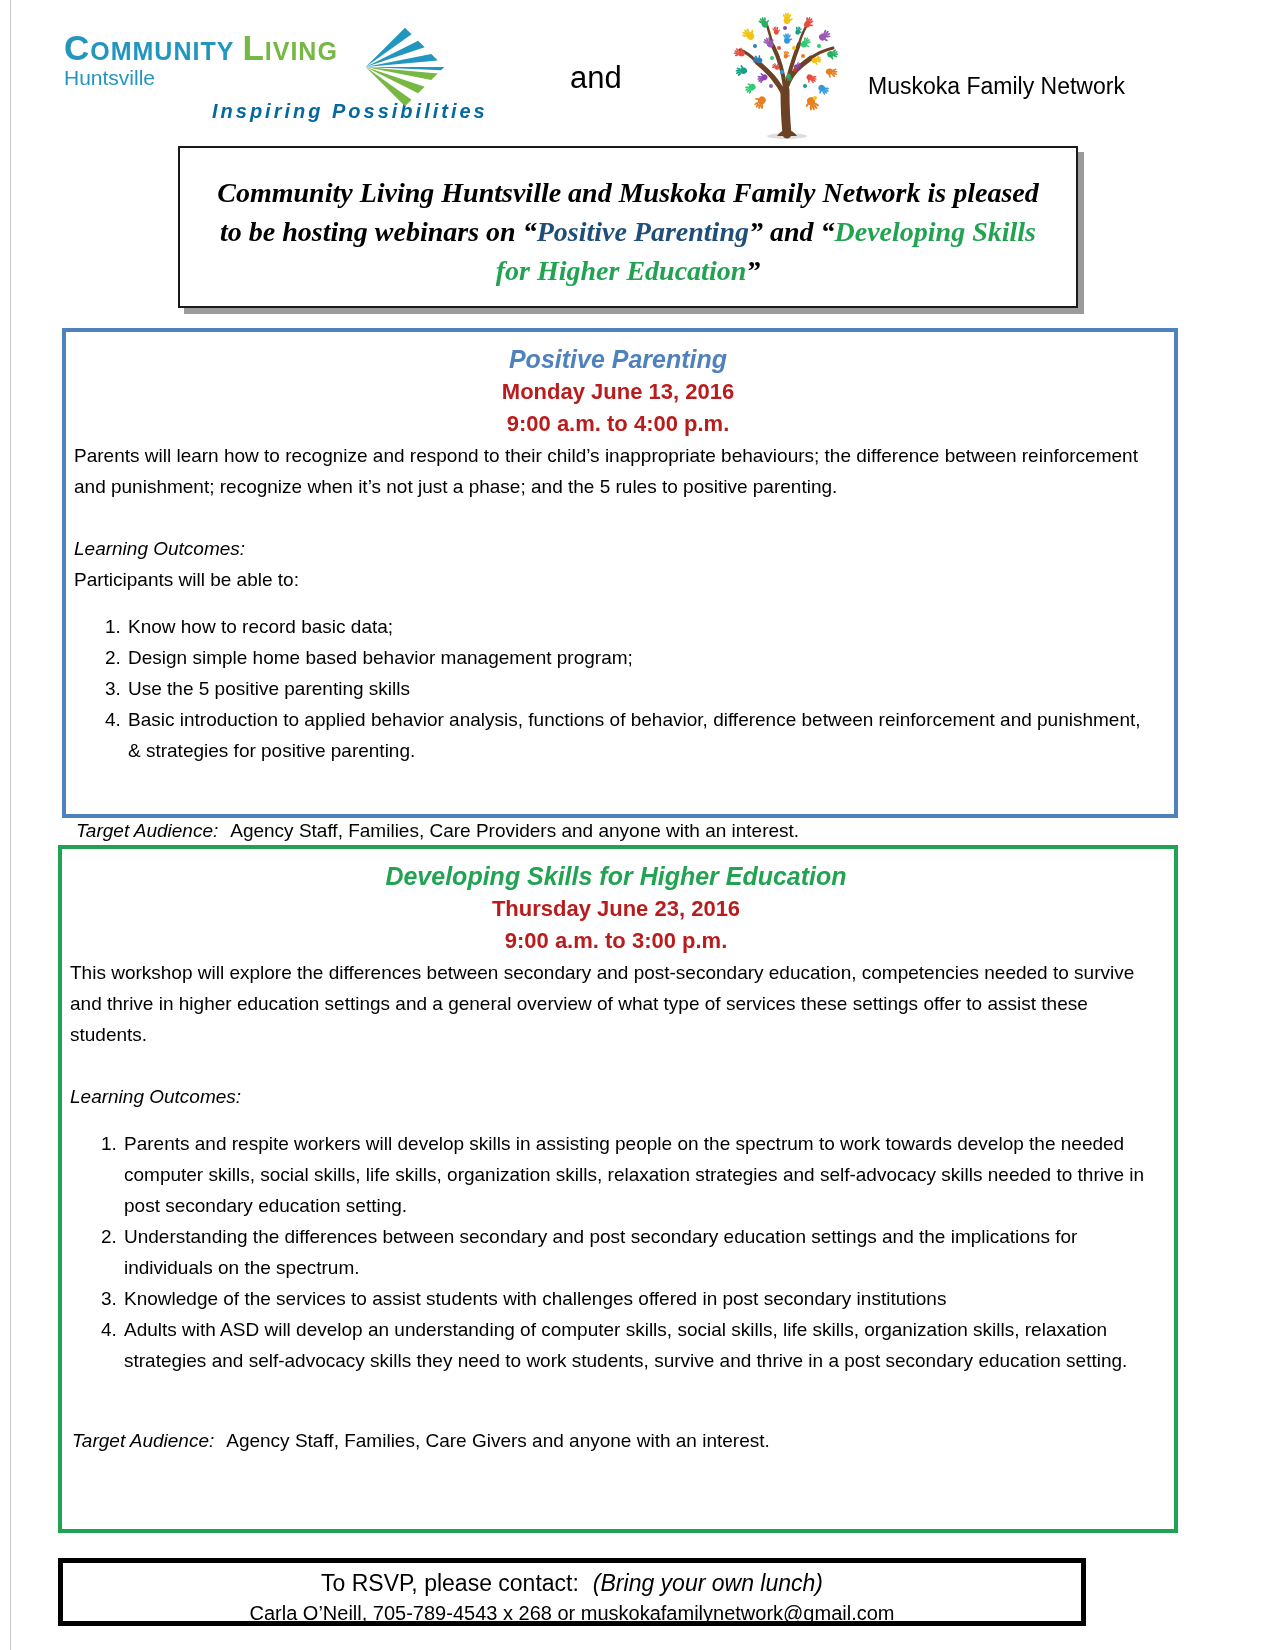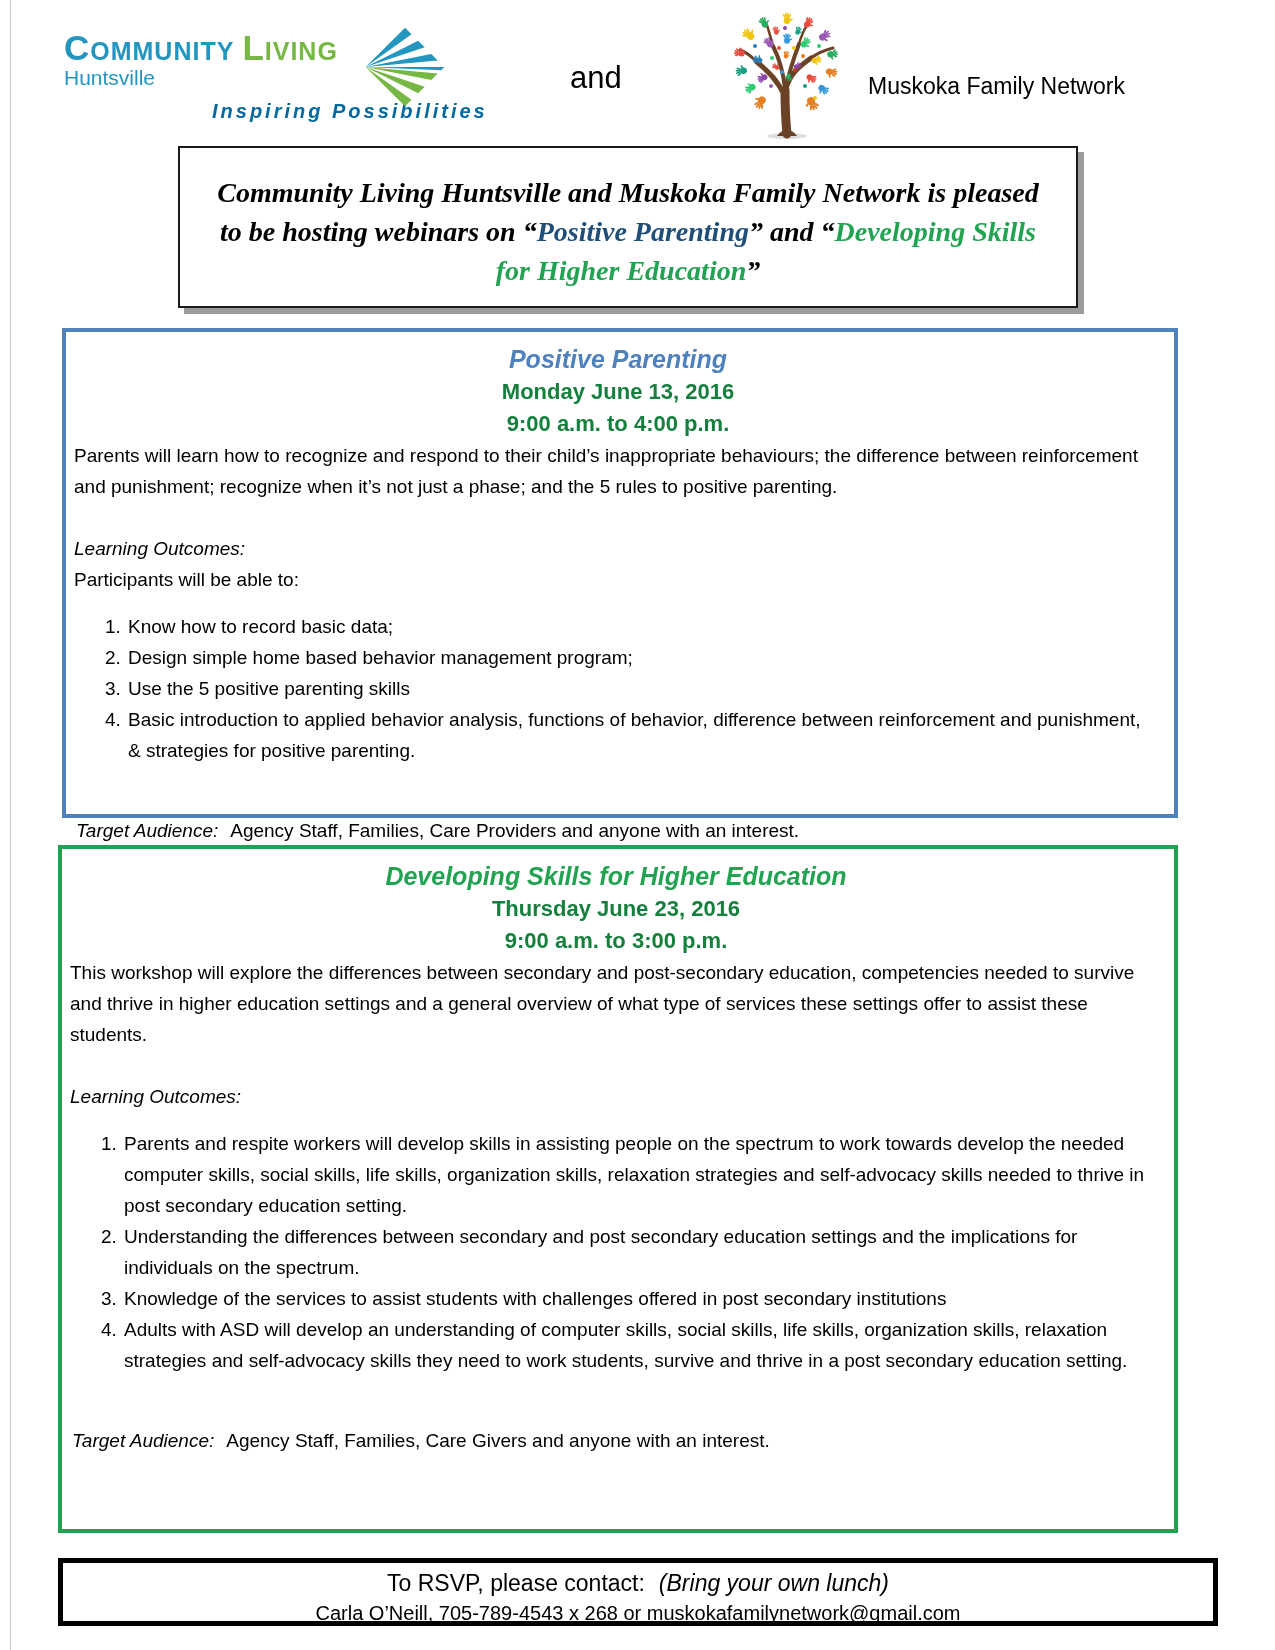--- a/index.html
+++ b/index.html
@@ -30,32 +30,32 @@
   .hl-navy{color:#1F4E79;}
   .hl-green{color:#21A352;}
 
   
   .section-box{position:absolute;box-sizing:border-box;background:#fff;font-size:19px;line-height:31px;}
   .box-blue{left:62px;top:328px;width:1116px;height:490px;border:4px solid #4F81BD;padding:10px 12px 0 8px;}
   .box-green{left:58px;top:845px;width:1120px;height:688px;border:4px solid #1FA352;padding:10px 12px 0 8px;}
   .sec-title{text-align:center;font-weight:bold;font-style:italic;font-size:25px;line-height:34px;}
   .sec-title.blue{color:#4F81BD;}
   .sec-title.green{color:#21A352;}
-  .sec-date,.sec-time{text-align:center;font-weight:bold;font-size:22px;line-height:32px;color:#15803d;}
+  .sec-date,.sec-time{text-align:center;font-weight:bold;font-size:22px;line-height:32px;color:#b91c1c;}
   .sec-desc{margin:0;}
   .spacer{height:31px;}
   .lo-label{font-style:italic;}
   .outcome-list{margin:16px;padding-left:36px;}
   .outcome-list li{padding-left:2px;}
   .ta-line{margin:2px;}
   .ta-label{font-style:italic;margin-right:12px;}
 
   
   .rsvp-box{
-    position:absolute;left:58px;top:1558px;width:1160px;height:68px;box-sizing:border-box;
+    position:absolute;left:58px;top:1558px;width:1028px;height:68px;box-sizing:border-box;
     border:5px solid #000;text-align:center;padding-top:4px;background:#fff;
   }
   .rsvp-line1{font-size:23px;line-height:33px;}
   .rsvp-italic{font-style:italic;margin-left:14px;}
   .rsvp-line2{font-size:20px;line-height:27px;}
 </style>
 </head>
 <body>
 
 <div class="page">

